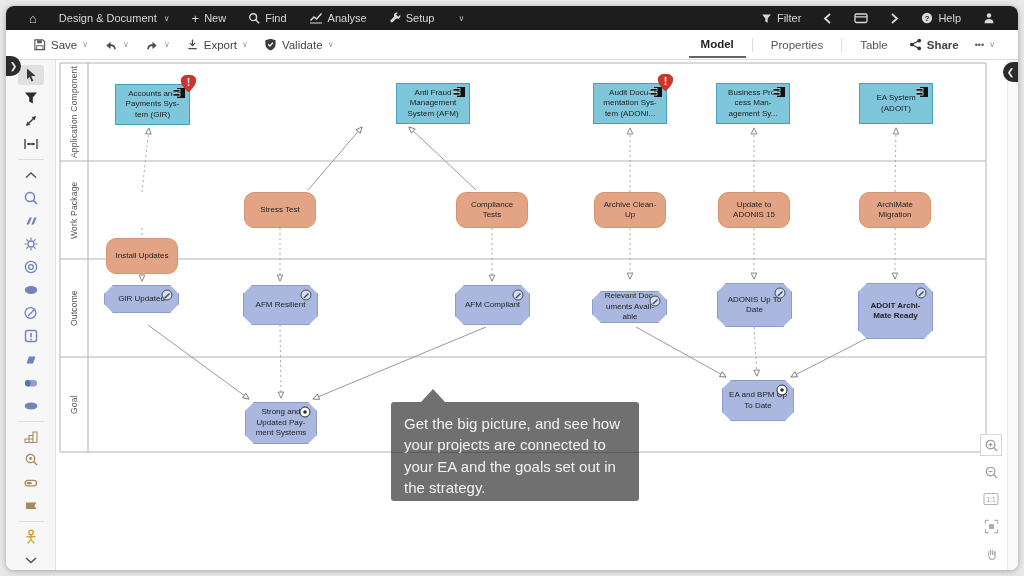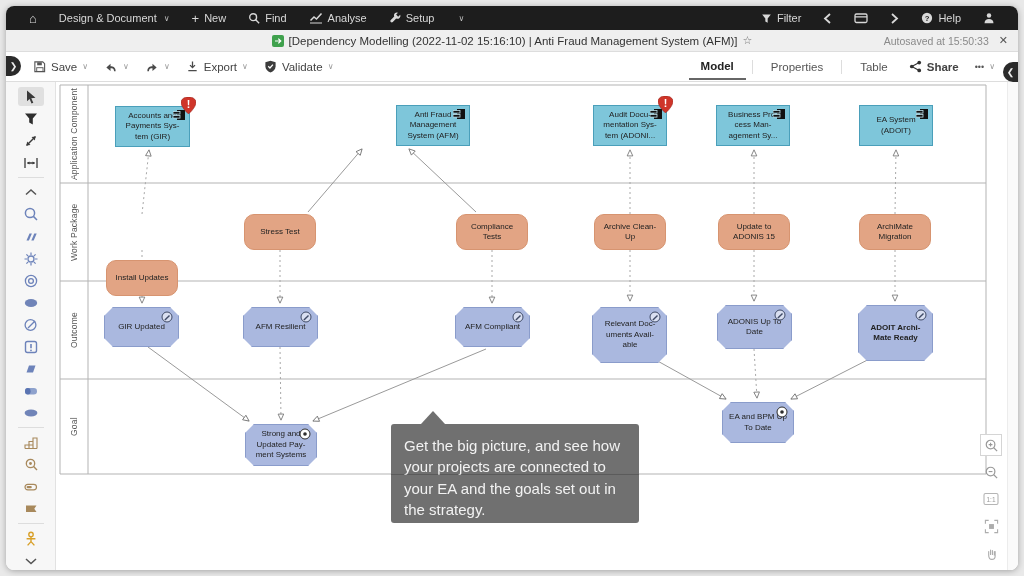--- a/index.html
+++ b/index.html
@@ -149,36 +149,20 @@
     <div class="item">
         <span>
           <svg class="ic" width="12" height="12" viewBox="0 0 14 14">
             <circle cx="7" cy="4.2" r="2.6" fill="#d8d8d8"></circle>
             <path d="M1.8 13 C1.8 9.5 4 8.2 7 8.2 C10 8.2 12.2 9.5 12.2 13 Z" fill="#d8d8d8"></path>
           </svg>
         </span>
       </div>
   </div>
 
-  <div class="titlebar">
-    <div class="center">
-      <span>
-          <svg class="ic" width="12" height="12" viewBox="0 0 12 12">
-            <rect width="12" height="12" rx="2" fill="#3fa14d"></rect>
-            <path d="M3 6 H8.3 M6.3 3.6 L8.8 6 L6.3 8.4" stroke="#fff" stroke-width="1.2" fill="none"></path>
-          </svg>
-        </span>
-      <span>[Dependency Modelling (2022-11-02 15:16:10) | Anti Fraud Management System (AFM)]</span>
-      <span class="star">☆</span>
-    </div>
-    <div class="right">
-      <span>Autosaved at 15:50:33</span>
-      <span class="close">✕</span>
-    </div>
-  </div>
 
   <div class="toolbar">
     <div class="tbtn">
       <span>
           <svg class="ic" width="13" height="13" viewBox="0 0 14 14">
             <path d="M2 2 H10.5 L12.5 4 V12.5 H2 Z" stroke="#555" stroke-width="1.2" fill="none"></path>
             <rect x="4.5" y="2.5" width="5" height="3.2" fill="#555"></rect>
             <rect x="4" y="8.3" width="6.8" height="4" stroke="#555" stroke-width="1" fill="none"></rect>
           </svg>
         </span>
@@ -499,21 +483,21 @@
       <div class="node node-work" style="left:538px;top:132px;width:72px;height:36px;">
           <span>Archive Clean-Up</span>
         </div>
       <div class="node node-work" style="left:662px;top:132px;width:72px;height:36px;">
           <span>Update to ADONIS 15</span>
         </div>
       <div class="node node-work" style="left:803px;top:132px;width:72px;height:36px;">
           <span>ArchiMate Migration</span>
         </div>
 
-      <div class="node node-oct" style="left:48px;top:225px;width:75px;height:40px;">
+      <div class="node node-oct" style="left:48px;top:225px;width:75px;height:28px;">
         <span>GIR Updated</span>
         <span class="corner-ic">
             <svg class="ic" width="12" height="12" viewBox="0 0 12 12">
               <circle cx="6" cy="6" r="5" stroke="#3f4a66" stroke-width="1" fill="rgba(255,255,255,.55)"></circle>
               <path d="M3.4 8.6 L8 4 l1 1 L4.4 9.6 Z" fill="#3f4a66"></path>
             </svg>
           </span>
       </div>
       <div class="node node-oct" style="left:187px;top:225px;width:75px;height:40px;">
         <span>AFM Resilient</span>
@@ -526,21 +510,21 @@
       </div>
       <div class="node node-oct" style="left:399px;top:225px;width:75px;height:40px;">
         <span>AFM Compliant</span>
         <span class="corner-ic">
             <svg class="ic" width="12" height="12" viewBox="0 0 12 12">
               <circle cx="6" cy="6" r="5" stroke="#3f4a66" stroke-width="1" fill="rgba(255,255,255,.55)"></circle>
               <path d="M3.4 8.6 L8 4 l1 1 L4.4 9.6 Z" fill="#3f4a66"></path>
             </svg>
           </span>
       </div>
-      <div class="node node-oct" style="left:536px;top:225px;width:75px;height:56px;padding-left:8px;">
+      <div class="node node-oct" style="left:536px;top:231px;width:75px;height:32px;padding-left:8px;">
         <span>Relevant Doc- uments Avail- able</span>
         <span class="corner-ic">
             <svg class="ic" width="12" height="12" viewBox="0 0 12 12">
               <circle cx="6" cy="6" r="5" stroke="#3f4a66" stroke-width="1" fill="rgba(255,255,255,.55)"></circle>
               <path d="M3.4 8.6 L8 4 l1 1 L4.4 9.6 Z" fill="#3f4a66"></path>
             </svg>
           </span>
       </div>
       <div class="node node-oct" style="left:661px;top:223px;width:75px;height:44px;">
         <span>ADONIS Up To Date</span>

